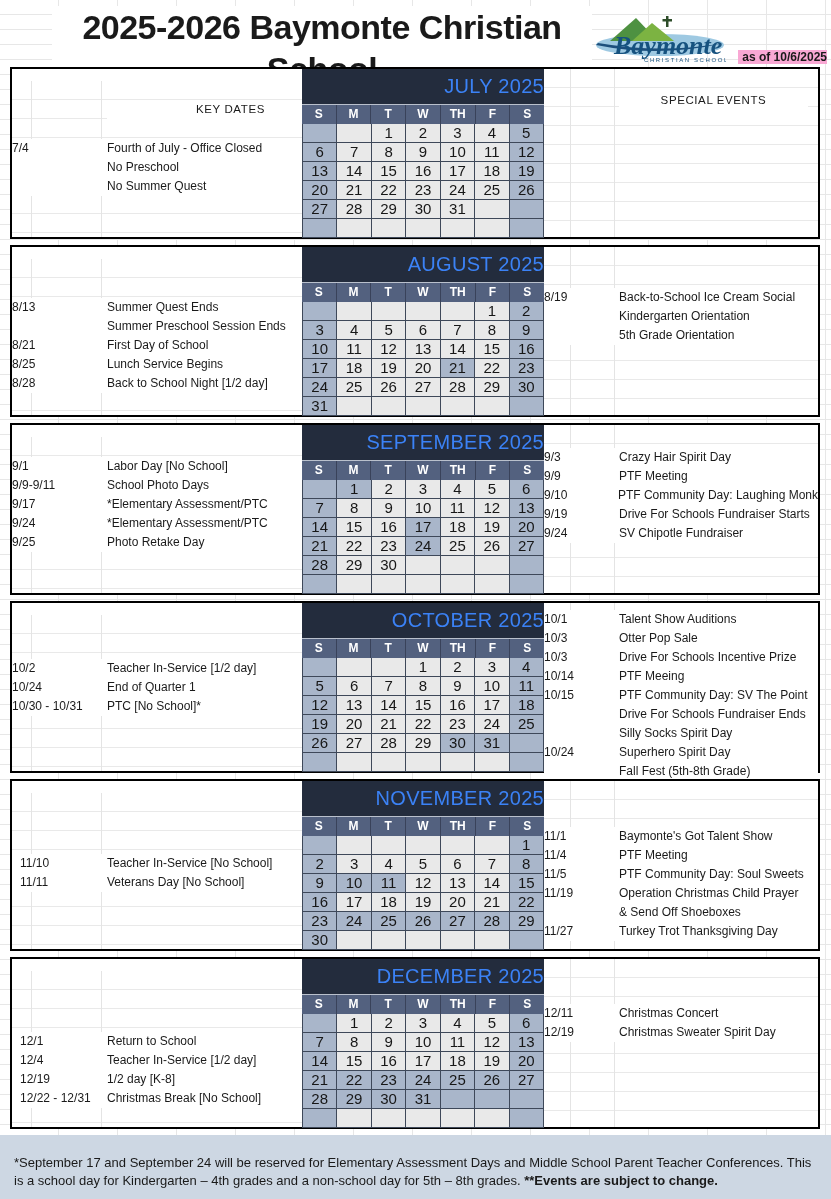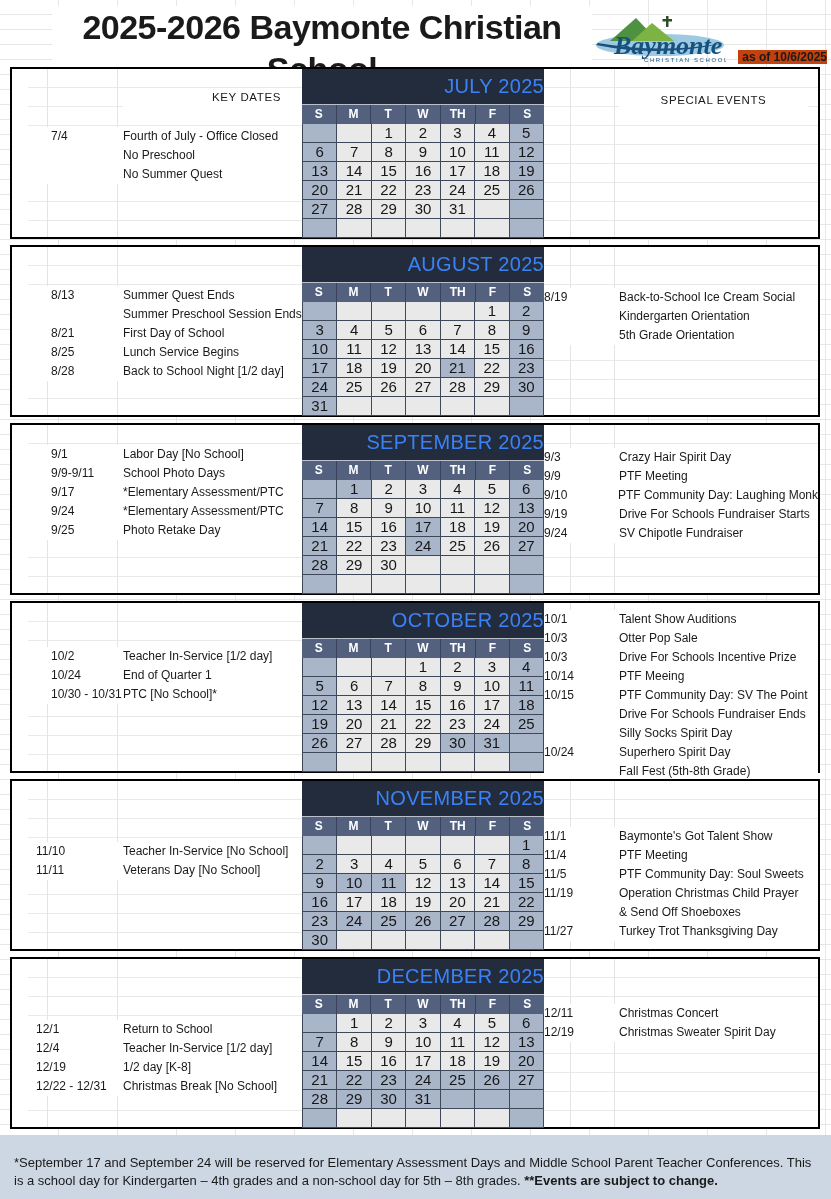--- a/index.html
+++ b/index.html
@@ -17,54 +17,54 @@
   .page{position:relative;z-index:1;}
 
   
   .topbar{position:relative;height:67px;}
   .page-title{
     position:absolute;left:52px;top:6px;width:540px;margin:0;
     font-size:34px;font-weight:600;letter-spacing:-0.5px;text-align:center;
     background:#fff;line-height:42px;
   }
   .logo{position:absolute;left:588px;top:14px;}
-  .as-of{position:absolute;right:4px;top:50px;font-size:12px;font-weight:600;background:#c2410c;padding-left:4px;}
+  .as-of{position:absolute;right:4px;top:50px;font-size:12px;font-weight:600;background:#f9a8d4;padding-left:4px;}
 
   
   .month{
     position:relative;width:806px;height:168px;margin:0 0 6px 10px;
     border:2px solid #000;background:#fff;
   }
   .zone{position:absolute;top:0;bottom:0;}
   .zone.left{
-    left:16px;width:346px;
+    left:0;width:346px;
     background-image:
       linear-gradient(#e4e4e4,#e4e4e4),linear-gradient(#e4e4e4,#e4e4e4),
       repeating-linear-gradient(to bottom, transparent 0 18px, #e9e9e9 18px 19px);
     background-size:1px 100%,1px 100%,100% 100%;
-    background-position:19px 0,89px 0,0 0;background-repeat:no-repeat,no-repeat,repeat;
+    background-position:19px 0,89px 0,0 0;background-repeat:no-repeat,no-repeat,repeat;margin-top:12px;
   }
   .zone.right{
     left:532px;right:0;
     background-image:
       linear-gradient(#e4e4e4,#e4e4e4),linear-gradient(#e4e4e4,#e4e4e4),
       repeating-linear-gradient(to bottom, transparent 0 18px, #e9e9e9 18px 19px);
     background-size:1px 100%,1px 100%,100% 100%;
     background-position:26px 0,70px 0,0 0;background-repeat:no-repeat,no-repeat,repeat;
   }
   .zone-header{
     position:absolute;top:19px;height:19px;line-height:19px;
     font-size:11.5px;letter-spacing:0.6px;text-align:center;background:#fff;
   }
   .zone.left .zone-header{left:95px;right:4px;}
   .zone.right .zone-header{left:75px;right:10px;top:22px;}
 
   .kd-list,.ev-list{position:absolute;left:0;right:0;}
   .kd-row,.ev-row{display:flex;height:19px;line-height:19px;font-size:12px;background:#fff;}
-  .kd-date{width:88px;box-sizing:border-box;padding-left:23px;white-space:nowrap;}
+  .kd-date{width:88px;box-sizing:border-box;white-space:nowrap;}
   .month.align-right .kd-date{padding-left:8px;text-align:left;}
   .kd-text{margin-left:7px;white-space:nowrap;}
   .ev-date{width:70px;box-sizing:border-box;white-space:nowrap;}
   .ev-text{margin-left:5px;white-space:nowrap;}
 
   
   .month[data-month="0"] .kd-list{top:58px}
   .month[data-month="1"] .kd-list{top:39px}
   .month[data-month="2"] .kd-list{top:20px}
   .month[data-month="3"] .kd-list{top:44px}

